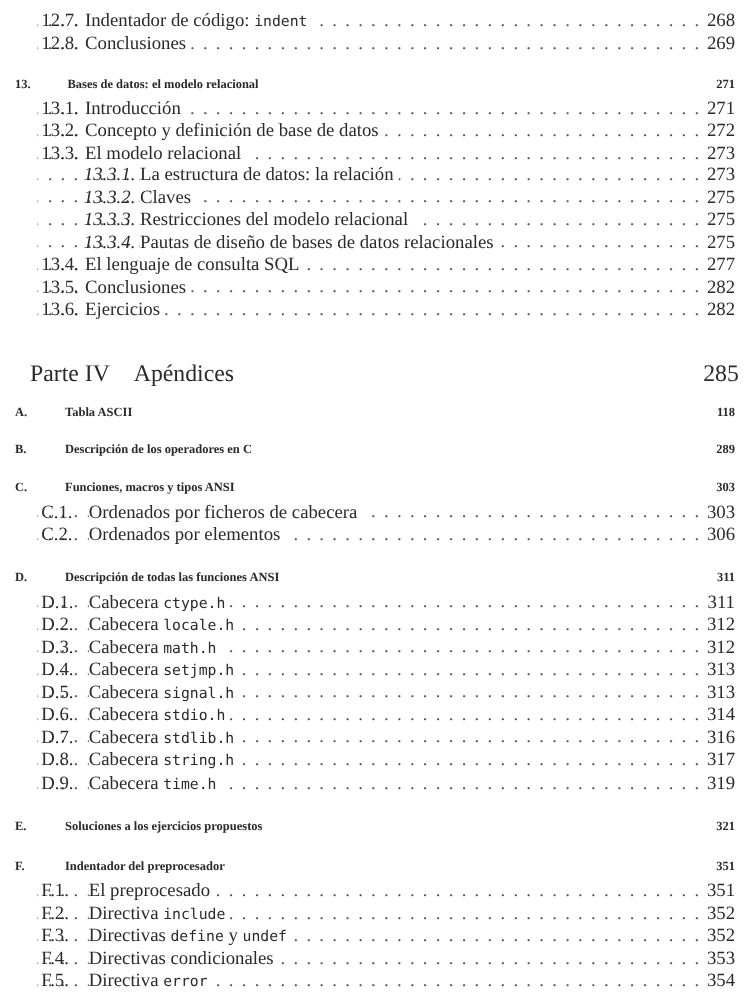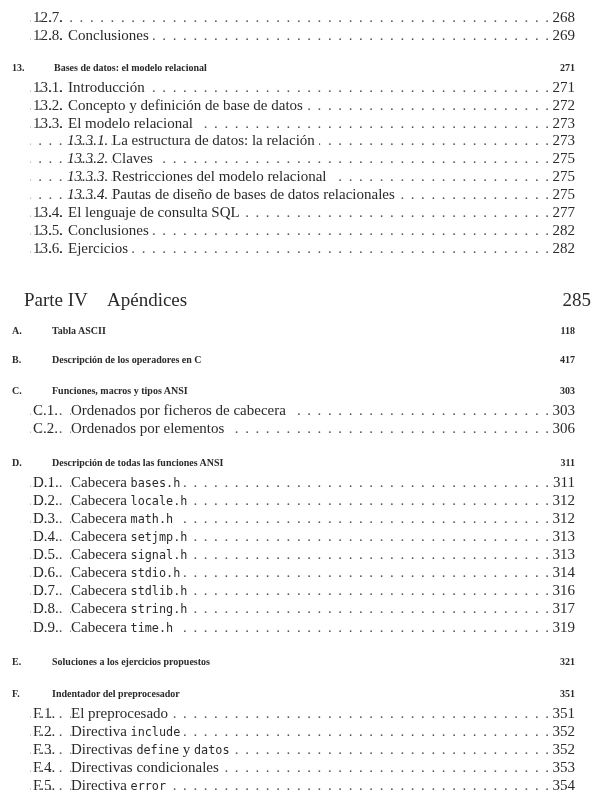--- a/index.html
+++ b/index.html
@@ -2,21 +2,21 @@
 <html><head>
 <meta charset="utf-8">
 <style>
   html, body { margin: 0; padding: 0; background: #ffffff; }
   body { width: 600px; height: 795px; position: relative; overflow: hidden;
          font-family: "DejaVu Serif", "Liberation Serif", serif; color: #2a2a2a; }
   .toc { position: absolute; left: 0; top: 0; width: 600px; }
   .row { position: absolute; left: 0; width: 600px; height: 18px; line-height: 18px; font-size: 13.2px; }
   .row .num { position: absolute; white-space: nowrap; }
   .row .title { position: absolute; white-space: nowrap; background: #fff; padding-right: 4px; }
-  .row .page { position: absolute; right: 25px; background: #fff; padding-left: 3px; }
+  .row .page { position: absolute; right: 12px; background: #fff; padding-left: 3px; }
   .row .leader { position: absolute; right: 34px; left: 30px; top: 0; overflow: hidden; white-space: nowrap;
                  letter-spacing: 6.6px; color: #555; text-align: right; direction: rtl; }
   .row.l1 .num { left: 33px; }
   .row.l1 .title { left: 68px; }
   .row.l2 .num { left: 67px; font-style: italic; }
   .row.l2 .title { left: 112px; }
   .row.app .num { left: 33px; }
   .row.app .title { left: 71px; }
   .row.chap { font-weight: bold; font-size: 13.4px; }
   .row.chap .num { left: 12px; }
@@ -34,20 +34,21 @@
   .row.part .num, .row.part .title, .row.part .page { font-family: "Liberation Serif", "DejaVu Serif", serif; font-size: 19px; font-weight: normal; margin-left: 12px; }
   .row .leader { font-family: "Liberation Serif", serif; font-size: 15px; }
 </style>
 </head>
 <body>
 
 <div class="toc" id="toc">
     <div class="row l1" style="top: 8px;">
       <span class="leader">........................................................................................................................</span>
       <span class="num">12.7.</span>
+      <span class="title"><span>Indentador de código: </span><span class="mono">indent</span></span>
       <span class="page">268</span>
     </div>
     <div class="row l1" style="top: 26px;">
       <span class="leader">........................................................................................................................</span>
       <span class="num">12.8.</span>
       <span class="title"><span>Conclusiones</span></span>
       <span class="page">269</span>
     </div>
     <div class="row chap" style="top: 59px;">
       <span class="num">13.</span>
@@ -120,21 +121,21 @@
       <span class="page">285</span>
     </div>
     <div class="row chap app-chap" style="top: 322px;">
       <span class="num">A.</span>
       <span class="title"><span>Tabla ASCII</span></span>
       <span class="page">118</span>
     </div>
     <div class="row chap app-chap" style="top: 351px;">
       <span class="num">B.</span>
       <span class="title"><span>Descripción de los operadores en C</span></span>
-      <span class="page">417</span>
+      <span class="page">289</span>
     </div>
     <div class="row chap app-chap" style="top: 382px;">
       <span class="num">C.</span>
       <span class="title"><span>Funciones, macros y tipos ANSI</span></span>
       <span class="page">303</span>
     </div>
     <div class="row app" style="top: 401px;">
       <span class="leader">........................................................................................................................</span>
       <span class="num">C.1.</span>
       <span class="title"><span>Ordenados por ficheros de cabecera</span></span>
@@ -147,21 +148,21 @@
       <span class="page">306</span>
     </div>
     <div class="row chap app-chap" style="top: 454px;">
       <span class="num">D.</span>
       <span class="title"><span>Descripción de todas las funciones ANSI</span></span>
       <span class="page">311</span>
     </div>
     <div class="row app" style="top: 473px;">
       <span class="leader">........................................................................................................................</span>
       <span class="num">D.1.</span>
-      <span class="title"><span>Cabecera </span><span class="mono">bases.h</span></span>
+      <span class="title"><span>Cabecera </span><span class="mono">ctype.h</span></span>
       <span class="page">311</span>
     </div>
     <div class="row app" style="top: 491px;">
       <span class="leader">........................................................................................................................</span>
       <span class="num">D.2.</span>
       <span class="title"><span>Cabecera </span><span class="mono">locale.h</span></span>
       <span class="page">312</span>
     </div>
     <div class="row app" style="top: 509px;">
       <span class="leader">........................................................................................................................</span>
@@ -223,21 +224,21 @@
     </div>
     <div class="row app" style="top: 722px;">
       <span class="leader">........................................................................................................................</span>
       <span class="num">F.2.</span>
       <span class="title"><span>Directiva </span><span class="mono">include</span></span>
       <span class="page">352</span>
     </div>
     <div class="row app" style="top: 740px;">
       <span class="leader">........................................................................................................................</span>
       <span class="num">F.3.</span>
-      <span class="title"><span>Directivas </span><span class="mono">define</span><span> y </span><span class="mono">datos</span></span>
+      <span class="title"><span>Directivas </span><span class="mono">define</span><span> y </span><span class="mono">undef</span></span>
       <span class="page">352</span>
     </div>
     <div class="row app" style="top: 758px;">
       <span class="leader">........................................................................................................................</span>
       <span class="num">F.4.</span>
       <span class="title"><span>Directivas condicionales</span></span>
       <span class="page">353</span>
     </div>
     <div class="row app" style="top: 776px;">
       <span class="leader">........................................................................................................................</span>

